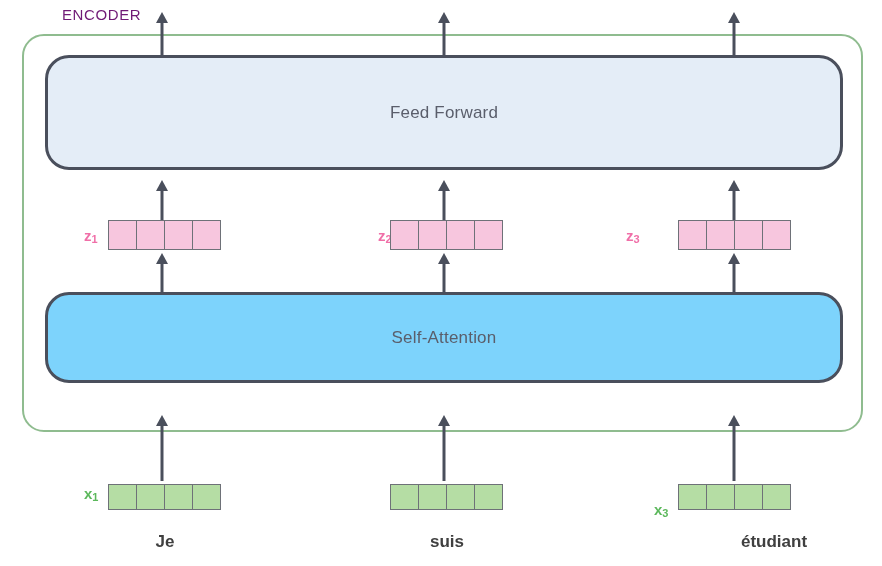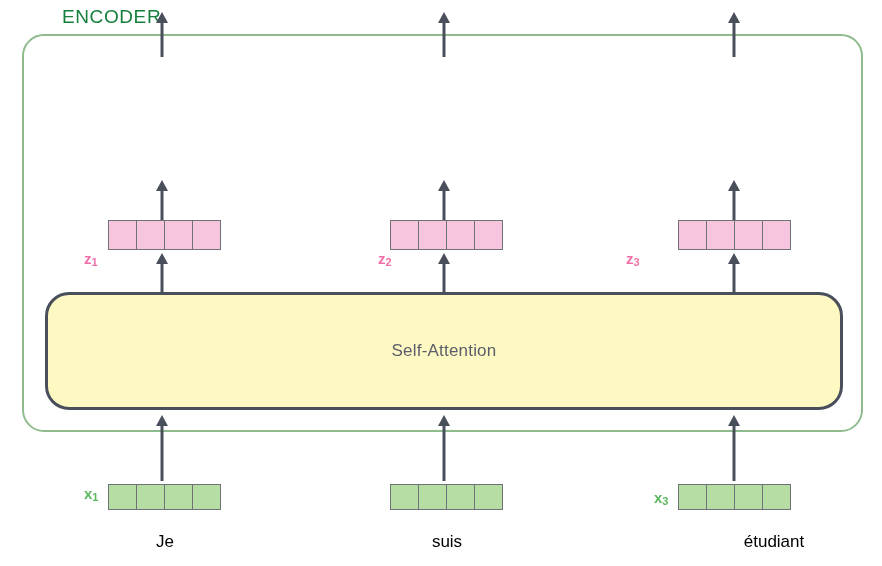--- a/index.html
+++ b/index.html
@@ -33,23 +33,23 @@
     height: 398px;
     box-sizing: border-box;
     border: 2px solid #8FBC8F;
     border-radius: 22px;
     background: transparent;
   }
   .encoder-label {
     position: absolute;
     left: 62px;
     top: 6px;
-    font-size: 19px;
+    font-size: 15px;
     letter-spacing: 0.6px;
-    color: #15803d;
+    color: #701a75;
     white-space: nowrap;
   }
 
   
   .layer-block {
     position: absolute;
     box-sizing: border-box;
     border: 3px solid #4A4F5C;
     border-radius: 24px;
     display: flex;
@@ -66,22 +66,22 @@
     left: 45px;
     top: 55px;
     width: 798px;
     height: 115px;
     background: #E4EDF7;
   }
   #self-attention-block {
     left: 45px;
     top: 292px;
     width: 798px;
-    height: 118px;
-    background: #fef9c3;
+    height: 91px;
+    background: #7dd3fc;
   }
 
   
   .vector-group {
     position: absolute;
   }
   .vector-label {
     position: absolute;
     font-size: 15px;
     font-weight: bold;
@@ -99,41 +99,41 @@
     box-sizing: border-box;
   }
   .vector-cells .cell {
     box-sizing: border-box;
     border: 1px solid #6E7178;
     margin-left: -1px;
   }
   .vector-cells .cell:first-child { margin-left: 0; }
 
   
-  .z-vec .vector-label { color: #F06FA8; margin-top: 23px; }
+  .z-vec .vector-label { color: #F06FA8; }
   .z-vec .cell {
     width: 29px;
     height: 30px;
     background: #F7C6DE;
   }
 
   
   .x-vec .vector-label { color: #5CB85C; }
   .x-vec .cell {
     width: 29px;
     height: 26px;
     background: #B5DDA4;
   }
 
   
   .word-label {
     position: absolute;
     font-size: 17px;
-    font-weight: normal;
-    color: #000000;
+    font-weight: bold;
+    color: #404040;
     text-align: left;
     white-space: nowrap;
     transform: translateX(-50%);
   }
 
   
   .arrow {
     position: absolute;
     width: 14px;
   }
@@ -162,20 +162,23 @@
       <polygon points="7,0 13,11 1,11" fill="#4A4F5C"></polygon>
     </svg>
   </div>
   <div class="arrow" style="left:727px; top:12px; height:45px;">
     <svg width="14" height="45" viewBox="0 0 14 45">
       <line x1="7" y1="45" x2="7" y2="8" stroke="#4A4F5C" stroke-width="3"></line>
       <polygon points="7,0 13,11 1,11" fill="#4A4F5C"></polygon>
     </svg>
   </div>
 
+  <div class="layer-block" id="feed-forward-block">
+    <span class="layer-label">Feed Forward</span>
+  </div>
 
   <div class="arrow" style="left:155px; top:180px; height:40px;">
     <svg width="14" height="40" viewBox="0 0 14 40">
       <line x1="7" y1="40" x2="7" y2="8" stroke="#4A4F5C" stroke-width="3"></line>
       <polygon points="7,0 13,11 1,11" fill="#4A4F5C"></polygon>
     </svg>
   </div>
   <div class="arrow" style="left:437px; top:180px; height:40px;">
     <svg width="14" height="40" viewBox="0 0 14 40">
       <line x1="7" y1="40" x2="7" y2="8" stroke="#4A4F5C" stroke-width="3"></line>
@@ -285,21 +288,21 @@
     </span>
     <div class="vector-cells" style="left:390px; top:484px;">
       <div class="cell"></div>
       <div class="cell"></div>
       <div class="cell"></div>
       <div class="cell"></div>
     </div>
   </div>
 
   <div class="vector-group x-vec">
-    <span class="vector-label" style="left:654px; top:490px;">
+    <span class="vector-label" style="left:654px; top:502px;">
       <span>x</span><span class="sub">3</span>
     </span>
     <div class="vector-cells" style="left:678px; top:484px;">
       <div class="cell"></div>
       <div class="cell"></div>
       <div class="cell"></div>
       <div class="cell"></div>
     </div>
   </div>
 

